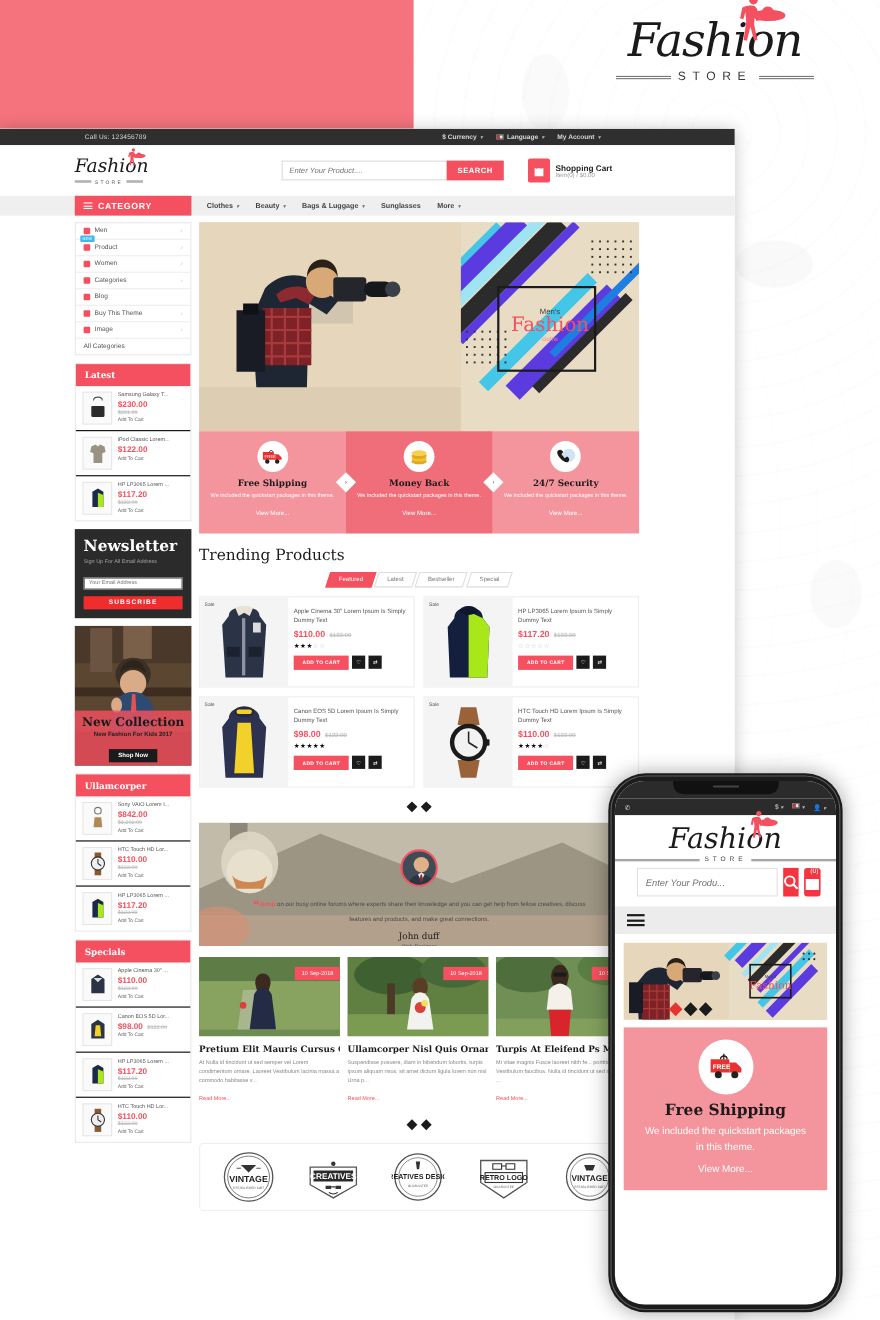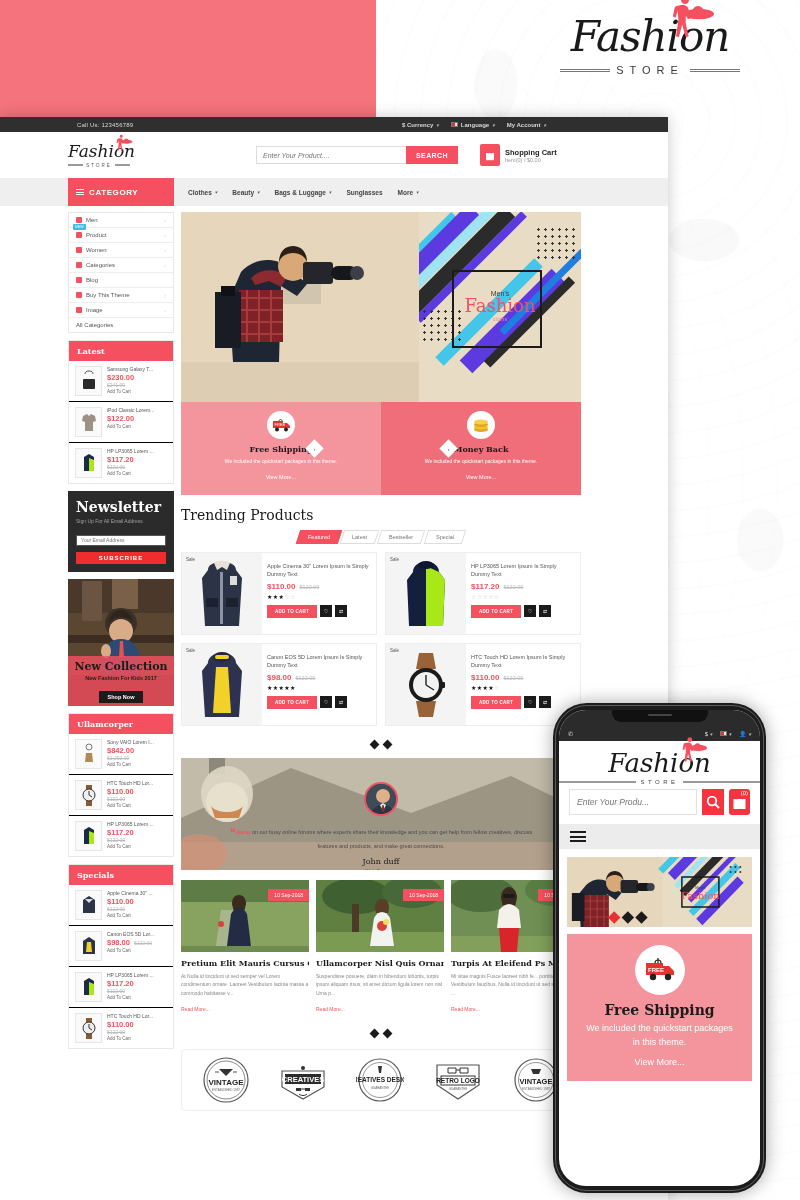--- a/index.html
+++ b/index.html
@@ -105,21 +105,21 @@
     padding: 0 10px; display:flex;align-items:center; letter-spacing:.4px; cursor:pointer;
   }
   .cart { margin-left: 22px; display:flex; align-items:center; gap:5px; }
   .cart .bagicon {
     width:20px;height:22px;background:#f4505f;border-radius:2px;
     display:flex;align-items:center;justify-content:center;
   }
   .cart .txt .t1 { font-size:7.5px; font-weight:bold; color:#222; line-height:1.2;}
   .cart .txt .t2 { font-size:5.5px; color:#999; }
 
-  .navbar { height: 28px; background:#efefef; display:flex; align-items:stretch; position:relative;}
+  .navbar { height: 18px; background:#efefef; display:flex; align-items:stretch; position:relative;}
   .cat-btn {
     margin-left: 68px; width: 106px; background:#f4505f; color:#fff;
     display:flex; align-items:center; gap:5px; padding-left:8px;
     font-size:8px; font-weight:bold; letter-spacing:.6px;
   }
   .burger { display:inline-block; width:8px;}
   .burger i { display:block; height:1px; background:#fff; margin:1.5px 0;}
   .navlinks { display:flex; align-items:center; gap:15px; padding-left:14px; font-size:6.5px; color:#444;}
   .navlinks span { display:flex; align-items:center; gap:3px; white-space:nowrap;}
 
@@ -285,21 +285,21 @@
   .ptop { height:15px; background:#2b2b2b; color:#ddd; display:flex; align-items:center;
      padding:0 9px; font-size:6px;}
   .ptop .r { margin-left:auto; display:flex; gap:8px; align-items:center;}
   .plogo { text-align:center; padding:9px 0 4px; }
   .plogo .script { font-family:"DejaVu Serif",serif; font-style:italic; font-size:26px;
       color:#1a1a1a; position:relative; display:inline-block; line-height:1;}
   .plogo .lady { position:absolute; right:3px; top:-14px; width:34px;height:31px;}
   .plogo .store { font-size:6px; letter-spacing:3.5px; color:#444; margin-top:3px;
       display:flex;align-items:center;justify-content:center;gap:4px;}
   .plogo .store .rule{flex:1;height:2px;border-top:1px solid #999;border-bottom:1px solid #999;}
-  .psearch { display:flex; gap:5px; padding:0 10px 9px; align-items:stretch;}
+  .psearch { display:flex; gap:5px; padding:0 20px 9px; align-items:stretch;}
   .psearch input { flex:1; height:26px; border:1px solid #e1e1e1; font-size:8.5px; font-style:italic;
      color:#b3b3b3; padding:0 7px; outline:none; font-family:"Liberation Sans",sans-serif;}
   .psearch .sbtn { width:28px; background:#f4343f; display:flex;align-items:center;justify-content:center;}
   .psearch .cbtn { width:28px; background:#f4343f; border-radius:3px; position:relative;
      display:flex;align-items:center;justify-content:center;}
   .psearch .cbtn .cnt { position:absolute; right:2px; top:1px; font-size:6px; color:#fff;}
   .pbar { height:25px; background:#ececec; display:flex; align-items:center; padding-left:11px;}
   .pbar .bg i { display:block; width:16px;height:2px;background:#1b1b1b;margin:2.5px 0;}
   .pbanner { margin:8px 8px 0; height:70px; position:relative; overflow:hidden; background:#e8d9c0;}
   .psvc { margin:7px 8px 0; background:#f4949c; color:#fff; text-align:center; padding:11px 0 12px;}
@@ -731,20 +731,31 @@
                 <ellipse cx="9" cy="5" rx="7" ry="2.6" fill="#f7d14e"></ellipse>
               </svg>
           </div>
           <h4>Money Back</h4>
           <p>We included the quickstart packages in this theme.</p>
           <a>View More...</a>
         </div>
         <div class="svc-sep" style="left:calc(66.66% - 6px);">
             <span>›</span>
           </div>
+        <div class="svc">
+          <div class="circ">
+            <svg width="19" height="16" viewBox="0 0 19 16">
+                <circle cx="12" cy="7" r="6" fill="#cfe3f2"></circle>
+                <path d="M2 3c2-2 4-1 5 1l-1.6 2 3 3.6 2-1.6c2 1 3 3 1 5-3 2-12-7-9.4-10z" fill="#1b1b1b"></path>
+              </svg>
+          </div>
+          <h4>24/7 Security</h4>
+          <p>We included the quickstart packages in this theme.</p>
+          <a>View More...</a>
+        </div>
       </div>
 
       <div class="sec-title">Trending Products</div>
       <div class="tabs">
         <div class="tab active"><span>Featured</span></div>
         <div class="tab"><span>Latest</span></div>
         <div class="tab"><span>Bestseller</span></div>
         <div class="tab"><span>Special</span></div>
       </div>
 

